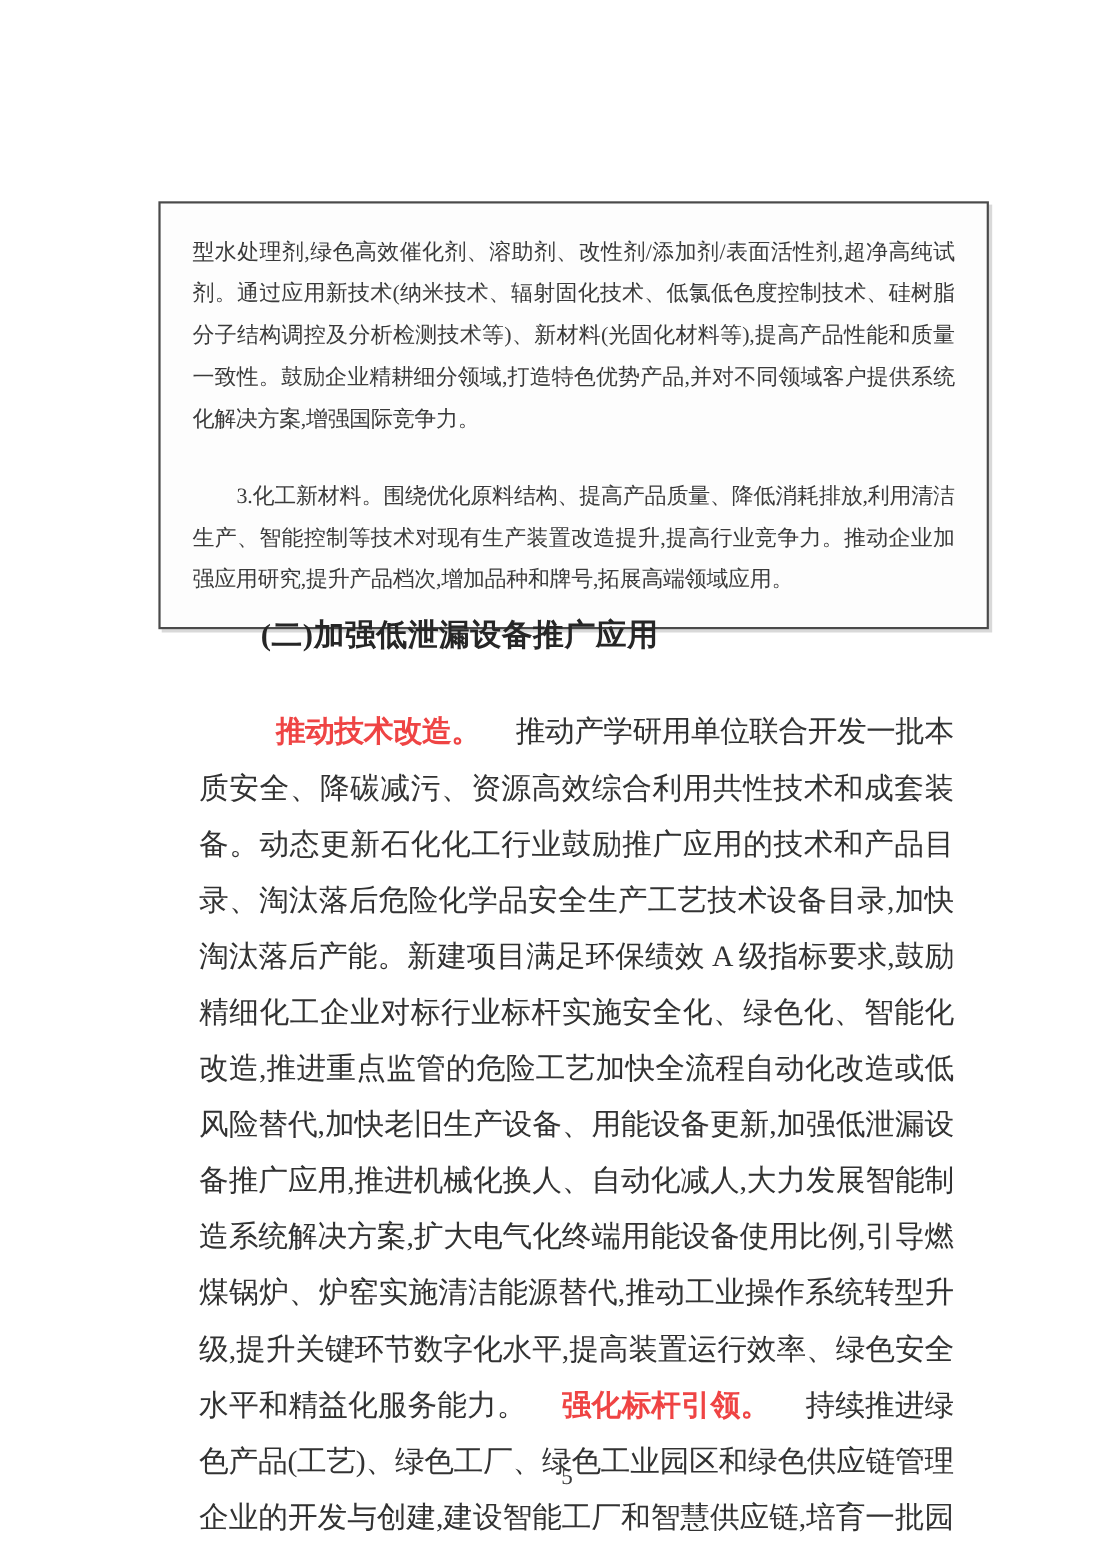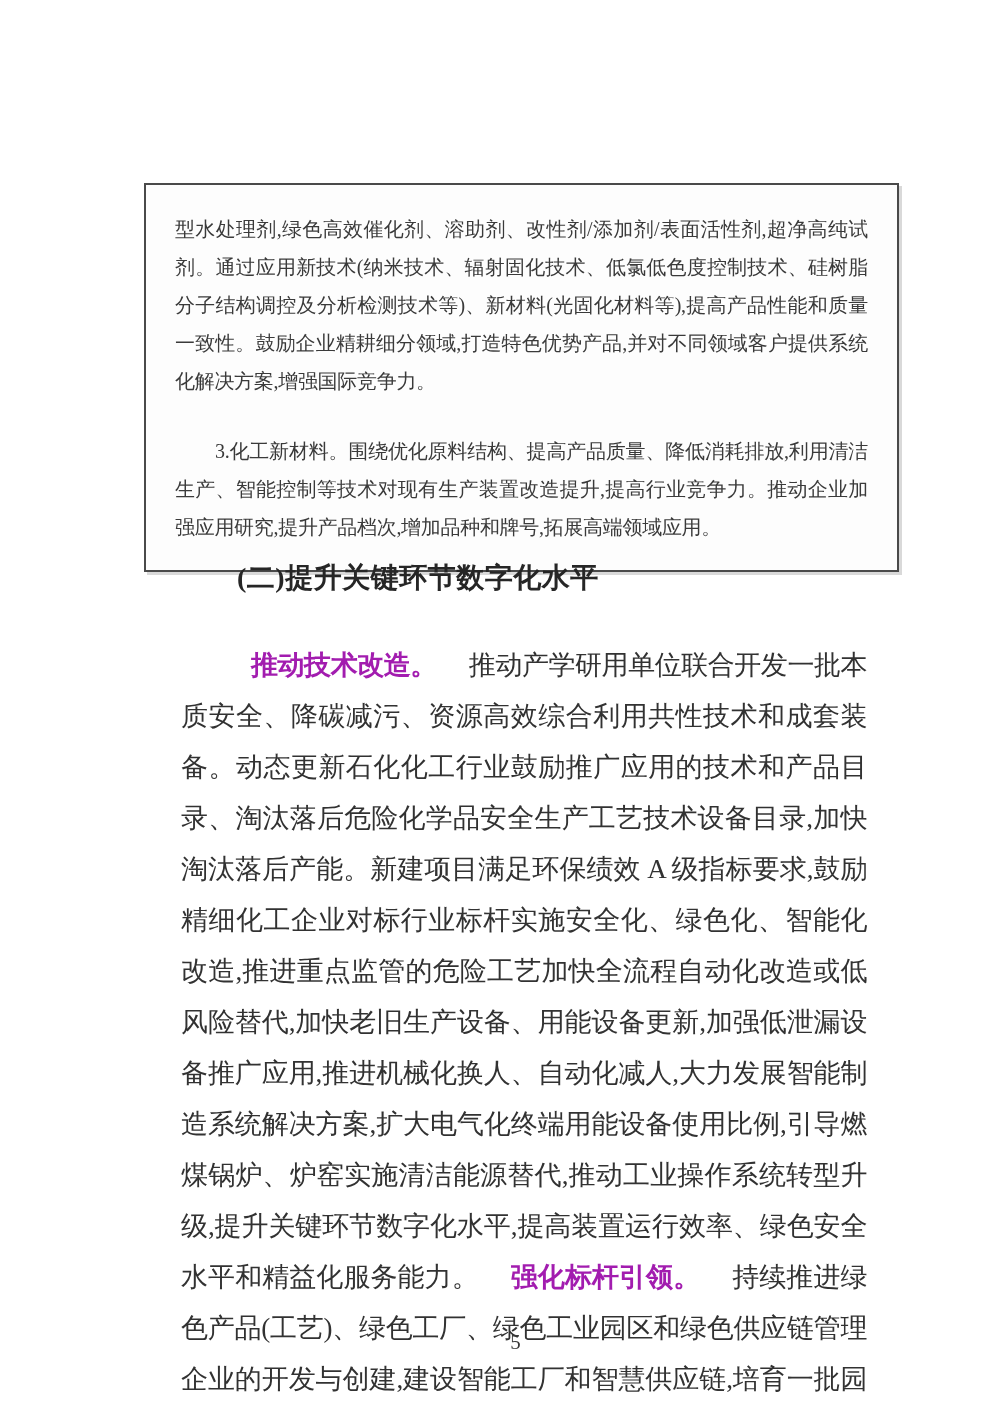--- a/index.html
+++ b/index.html
@@ -58,21 +58,21 @@
   .body-para {
     font-size: 27px;
     line-height: 51px;
     color: #323232;
     text-align: justify;
     text-indent: 2em;
     letter-spacing: -0.5px;
   }
   .body-para .bold {
     font-weight: bold;
-    color: #a21caf;
+    color: #ef4444;
   }
   
   .page-footer {
     position: absolute;
     left: 0;
     top: 1298px;
     width: 100%;
     text-align: center;
   }
   .page-number {
@@ -85,21 +85,21 @@
 <body>
 
 <div class="page">
 
   <div class="boxed-section">
     <p>型水处理剂,绿色高效催化剂、溶助剂、改性剂/添加剂/表面活性剂,超净高纯试剂。通过应用新技术(纳米技术、辐射固化技术、低氯低色度控制技术、硅树脂分子结构调控及分析检测技术等)、新材料(光固化材料等),提高产品性能和质量一致性。鼓励企业精耕细分领域,打造特色优势产品,并对不同领域客户提供系统化解决方案,增强国际竞争力。</p>
     <p class="indent">3.化工新材料。围绕优化原料结构、提高产品质量、降低消耗排放,利用清洁生产、智能控制等技术对现有生产装置改造提升,提高行业竞争力。推动企业加强应用研究,提升产品档次,增加品种和牌号,拓展高端领域应用。</p>
   </div>
 
   <div class="section">
-    <h2 class="section-heading">(二)提升关键环节数字化水平</h2>
+    <h2 class="section-heading">(二)加强低泄漏设备推广应用</h2>
     <p class="body-para"><span class="bold">推动技术改造。</span><span>推动产学研用单位联合开发一批本质安全、降碳减污、资源高效综合利用共性技术和成套装备。动态更新石化化工行业鼓励推广应用的技术和产品目录、淘汰落后危险化学品安全生产工艺技术设备目录,加快淘汰落后产能。新建项目满足环保绩效 A 级指标要求,鼓励精细化工企业对标行业标杆实施安全化、绿色化、智能化改造,推进重点监管的危险工艺加快全流程自动化改造或低风险替代,加快老旧生产设备、用能设备更新,加强低泄漏设备推广应用,推进机械化换人、自动化减人,大力发展智能制造系统解决方案,扩大电气化终端用能设备使用比例,引导燃煤锅炉、炉窑实施清洁能源替代,推动工业操作系统转型升级,提升关键环节数字化水平,提高装置运行效率、绿色安全水平和精益化服务能力。</span><span class="bold">强化标杆引领。</span><span>持续推进绿色产品(工艺)、绿色工厂、绿色工业园区和绿色供应链管理企业的开发与创建,建设智能工厂和智慧供应链,培育一批园区级、集</span></p>
   </div>
 
   <div class="page-footer">
     <span class="page-number">5</span>
   </div>
 
 </div>
 
 </body></html>

